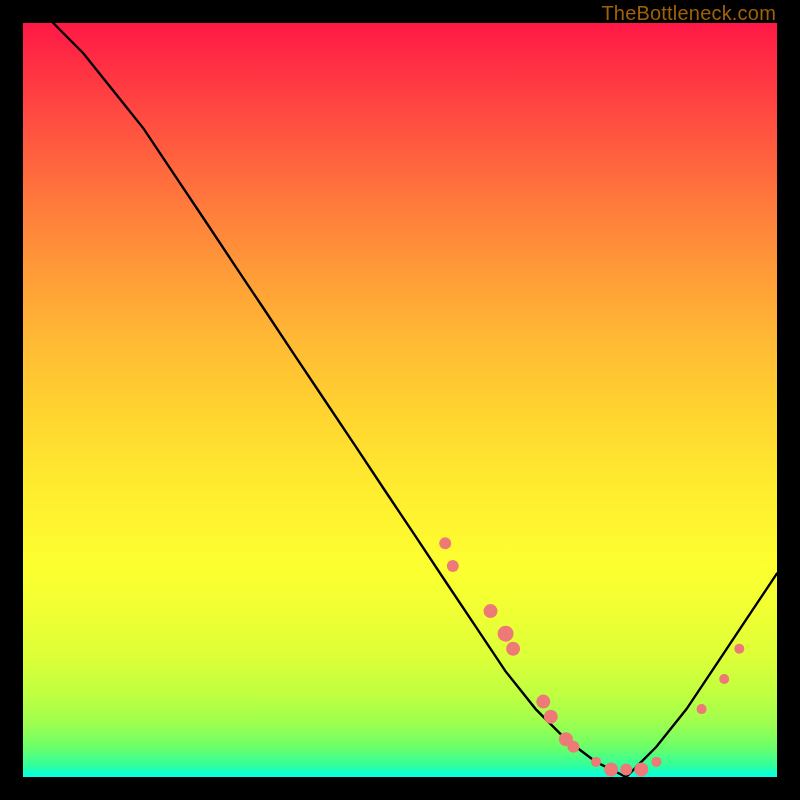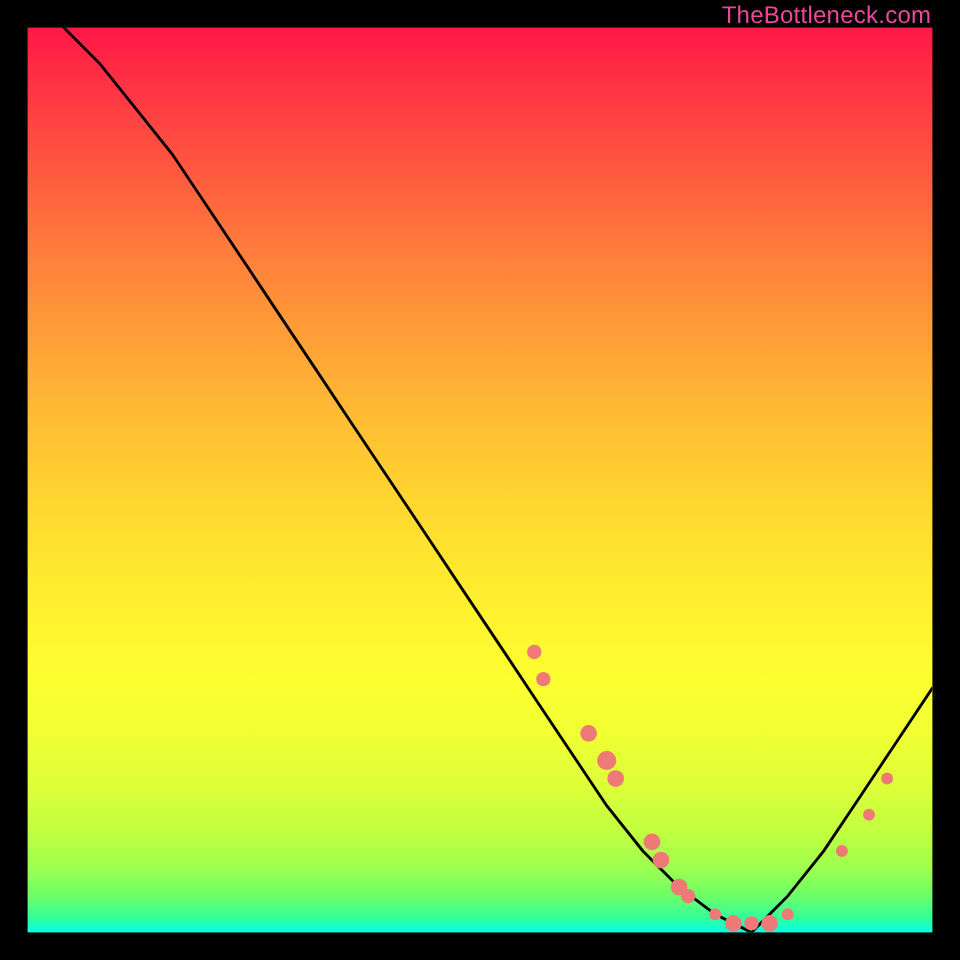--- a/index.html
+++ b/index.html
@@ -53,21 +53,21 @@
     left: 0;
     top: 0;
     width: 754px;
     height: 754px;
   }
 
   .attribution {
     position: absolute;
     top: 2px;
     right: 24px;
-    color: #ec4899;
+    color: #a16207;
     font-size: 20px;
     font-weight: 500;
     letter-spacing: 0.2px;
   }
 </style>
 </head>
 <body>
 
 <div class="chart-frame">
   <div class="plot-area"></div>

